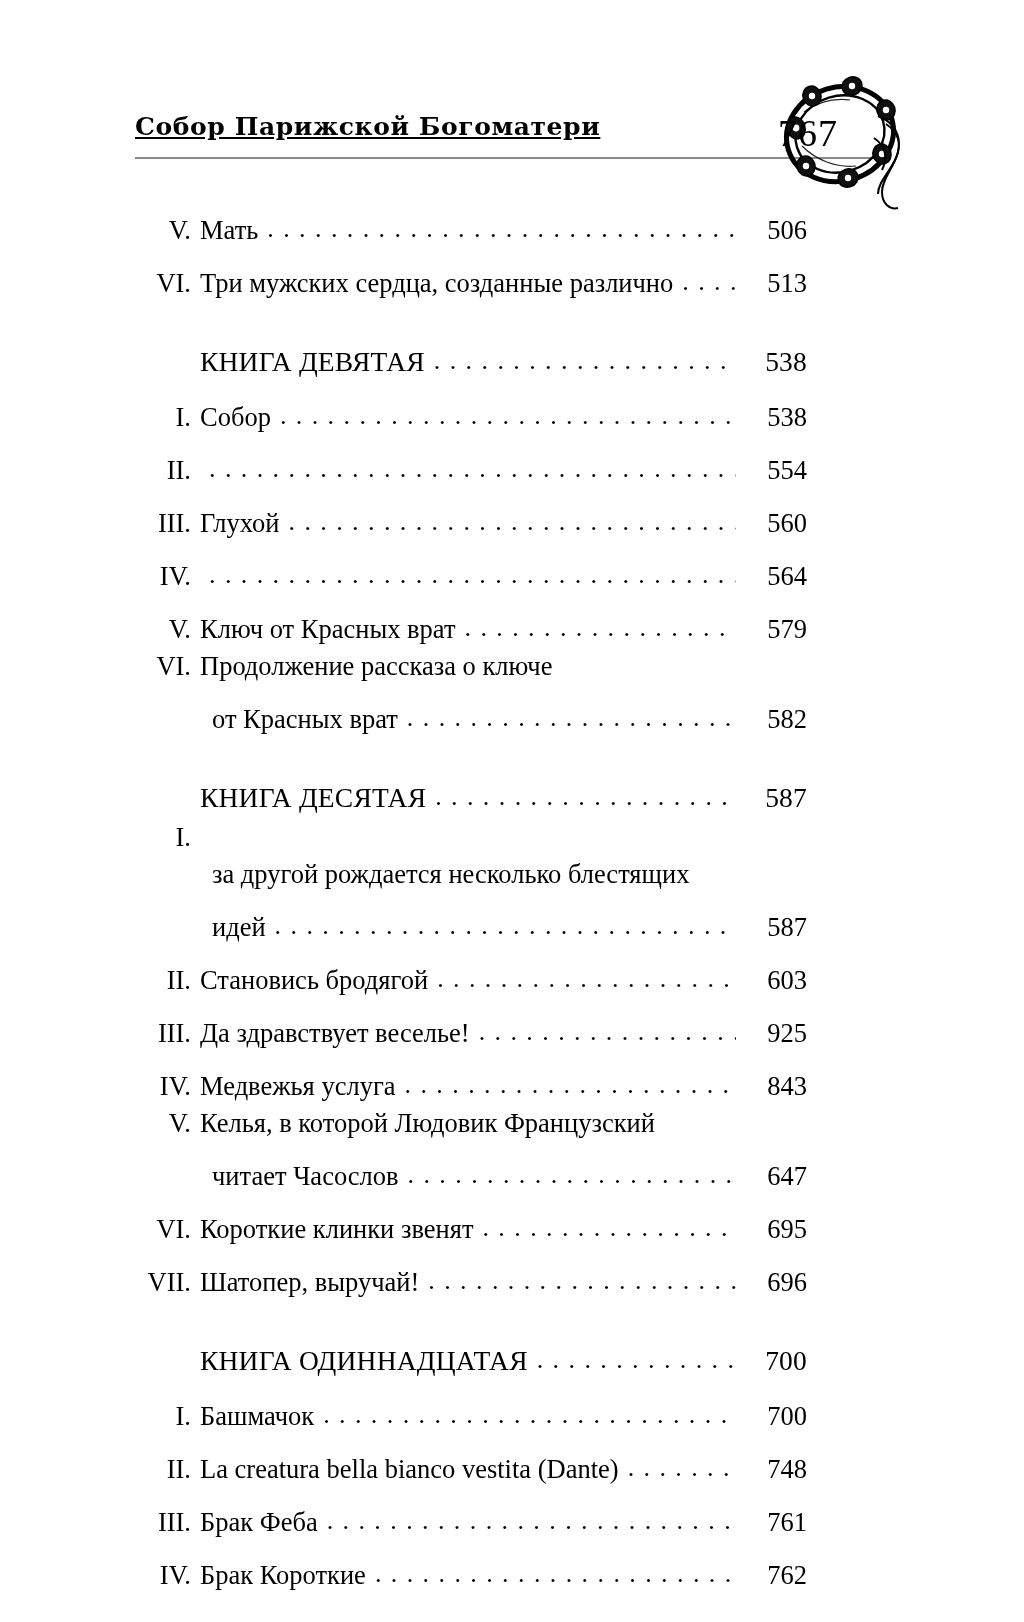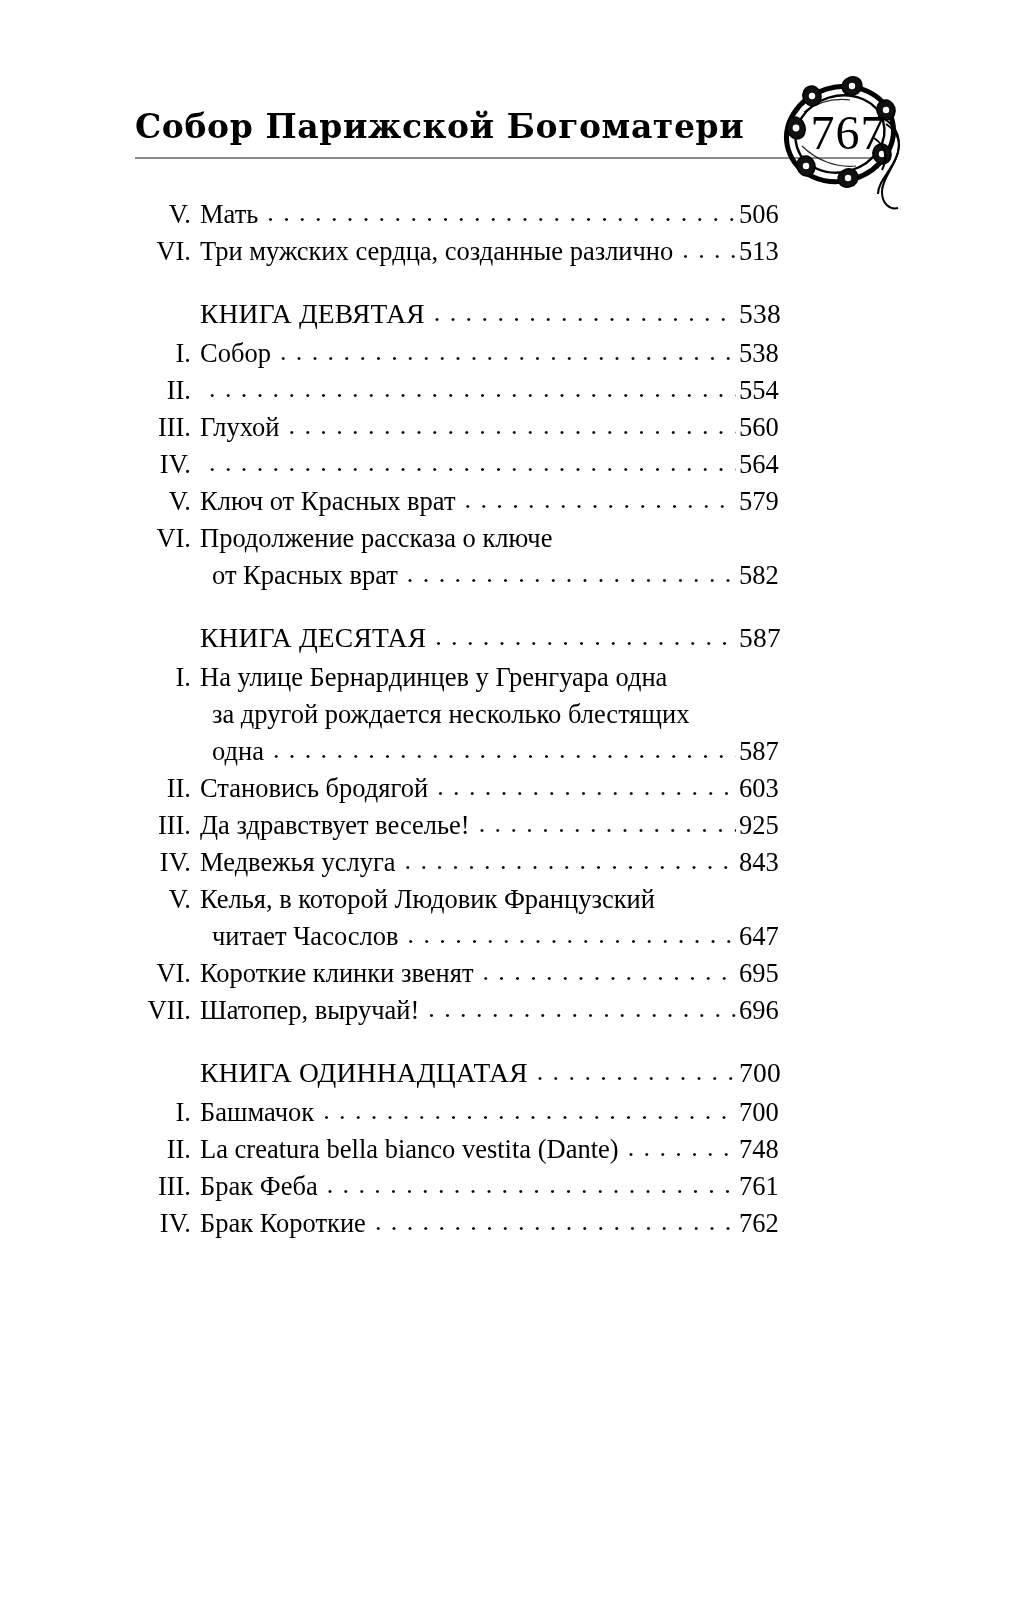--- a/index.html
+++ b/index.html
@@ -27,24 +27,25 @@
   .header {
     position: absolute;
     left: 135px;
     top: 112px;
     width: 755px;
     height: 60px;
   }
   .header-title {
     font-family: "DejaVu Serif", "Liberation Serif", serif;
     font-weight: bold;
-    font-size: 33px;
+    font-size: 25px;
     letter-spacing: 0.6px;
     line-height: 30px;
     white-space: nowrap;
+    text-decoration: underline;
   }
   .header-rule {
     position: absolute;
     left: 0;
     top: 45px;
     width: 755px;
     height: 2px;
     background: #8a8a8a;
   }
 
@@ -59,23 +60,23 @@
   .folio-ornament svg {
     display: block;
     width: 140px;
     height: 145px;
   }
   .folio-number {
     position: absolute;
     left: 0;
     top: 42px;
     width: 140px;
-    text-align: center;
+    text-align: left;
     font-family: "Liberation Serif", serif;
-    font-size: 48px;
+    font-size: 38px;
     letter-spacing: 1px;
     color: #000;
     line-height: 38px;
   }
 
   
   .toc {
     position: absolute;
     left: 135px;
     top: 196px;
@@ -121,22 +122,24 @@
   .leader span {
     font-size: 26px;
     letter-spacing: 9.4px;
     color: #000;
   }
   .leader.none span { visibility: hidden; }
 
   .page-no {
     flex: 0 0 auto;
     width: 68px;
+    text-align: right;
     white-space: nowrap;
     font-variant-numeric: lining-nums;
+    margin-top: 16px;
   }
   .page-no.empty { visibility: hidden; }
 
   
   .row.cont .num { visibility: hidden; }
   .row.cont .title { padding-left: 12px; }
 </style>
 </head>
 <body>
 
@@ -252,33 +255,32 @@
       </div>
       <div class="toc-group gap-before">
         <div class="row book">
           <div class="num empty"></div>
           <div class="title book">КНИГА ДЕСЯТАЯ</div>
           <div class="leader"><span>............................................................</span></div>
           <div class="page-no">587</div>
         </div>
         <div class="row chapter">
           <div class="num">I.</div>
-          <div class="title">На улице Бернардинцев у Гренгуара одна</div>
           <div class="leader none"><span>............................................................</span></div>
           <div class="page-no empty"></div>
         </div>
         <div class="row chapter cont">
           <div class="num empty"></div>
           <div class="title">за другой рождается несколько блестящих</div>
           <div class="leader none"><span>............................................................</span></div>
           <div class="page-no empty"></div>
         </div>
         <div class="row chapter cont">
           <div class="num empty"></div>
-          <div class="title">одна</div>
+          <div class="title">идей</div>
           <div class="leader"><span>............................................................</span></div>
           <div class="page-no">587</div>
         </div>
         <div class="row chapter">
           <div class="num">II.</div>
           <div class="title">Становись бродягой</div>
           <div class="leader"><span>............................................................</span></div>
           <div class="page-no">603</div>
         </div>
         <div class="row chapter">

